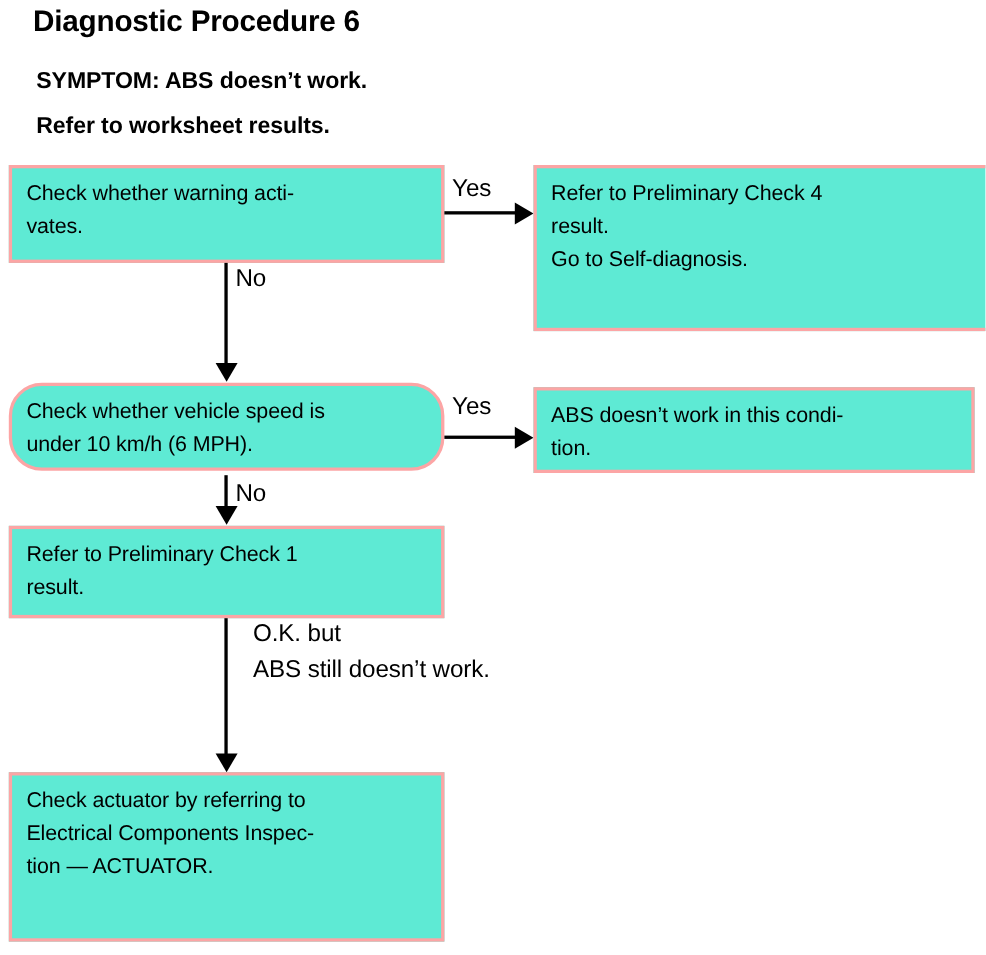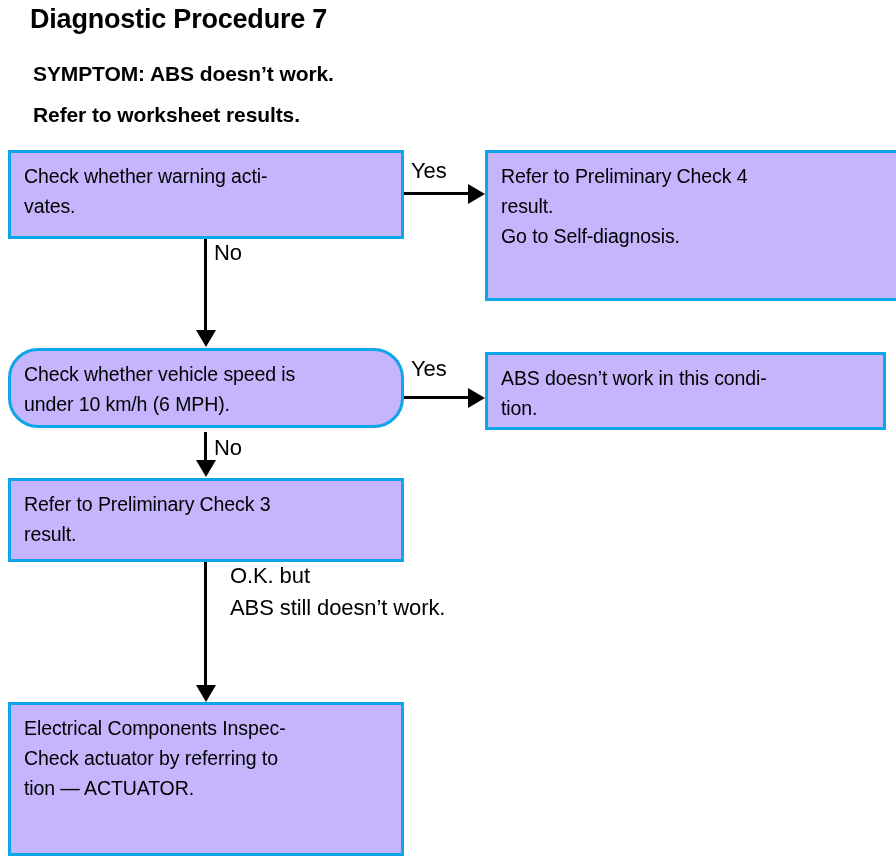--- a/index.html
+++ b/index.html
@@ -35,22 +35,22 @@
     letter-spacing: -0.1px;
     white-space: nowrap;
   }
   .symptom-1 { top: 62px; }
   .symptom-2 { top: 103px; }
 
   
   .fbox {
     position: absolute;
     box-sizing: border-box;
-    border: 3px solid #0ea5e9;
-    background: #c4b5fd;
+    border: 3px solid #fca5a5;
+    background: #5eead4;
   }
   .fbox .txt {
     position: absolute;
     left: 13px;
     top: 8px;
     right: 6px;
     font-size: 19.5px;
     line-height: 30px;
     letter-spacing: -0.1px;
   }
@@ -91,21 +91,21 @@
     line-height: 26px;
     letter-spacing: -0.1px;
     white-space: nowrap;
   }
 </style>
 </head>
 <body>
 
 <div id="page">
 
-  <div class="title">Diagnostic Procedure 7</div>
+  <div class="title">Diagnostic Procedure 6</div>
 
   <div class="symptom-line symptom-1">SYMPTOM: ABS doesn’t work.</div>
 
   <div class="symptom-line symptom-2">Refer to worksheet results.</div>
 
   <div class="fbox" style="left:8px; top:150px; width:396px; height:89px;">
     <div class="txt">
       <div>Check whether warning acti-</div>
       <div>vates.</div>
     </div>
@@ -144,31 +144,31 @@
       <div>tion.</div>
     </div>
   </div>
 
   <div class="vline" style="left:204px; top:432px; height:30px;"></div>
   <div class="arrow-down" style="left:196px; top:460px;"></div>
   <div class="elabel" style="left:214px; top:435px;">No</div>
 
   <div class="fbox" style="left:8px; top:478px; width:396px; height:84px;">
     <div class="txt">
-      <div>Refer to Preliminary Check 3</div>
+      <div>Refer to Preliminary Check 1</div>
       <div>result.</div>
     </div>
   </div>
 
   <div class="vline" style="left:204px; top:562px; height:125px;"></div>
   <div class="arrow-down" style="left:196px; top:685px;"></div>
   <div class="elabel" style="left:230px; top:563px;">O.K. but</div>
   <div class="elabel" style="left:230px; top:595px;">ABS still doesn’t work.</div>
 
   <div class="fbox" style="left:8px; top:702px; width:396px; height:154px;">
     <div class="txt">
+      <div>Check actuator by referring to</div>
       <div>Electrical Components Inspec-</div>
-      <div>Check actuator by referring to</div>
       <div>tion — ACTUATOR.</div>
     </div>
   </div>
 
 </div>
 
 </body></html>

